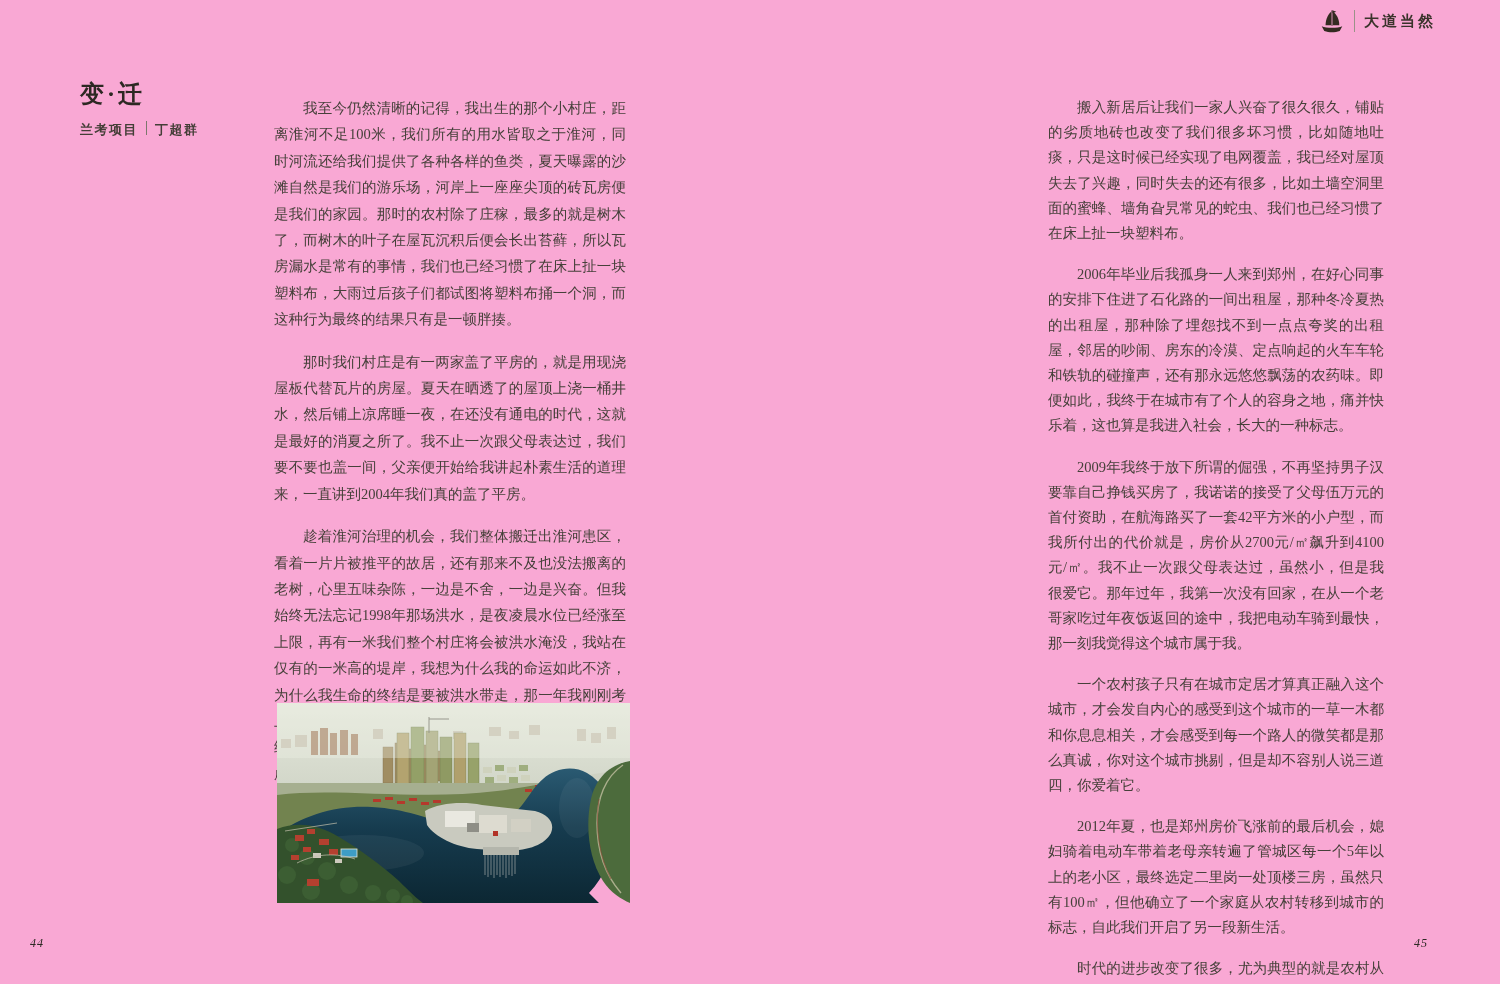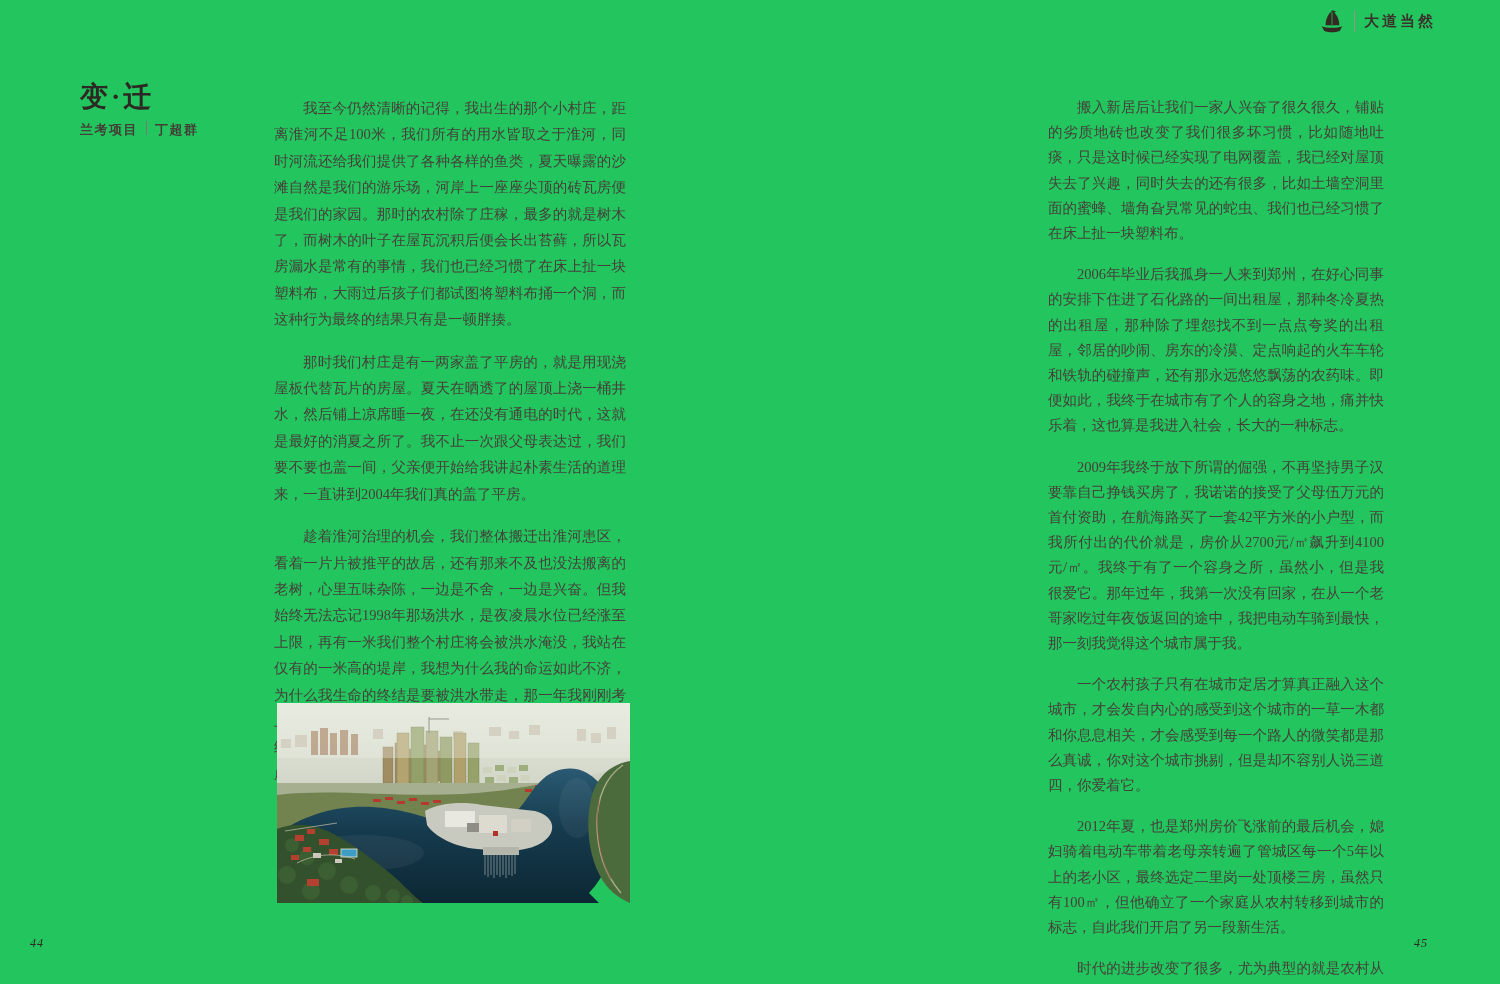--- a/index.html
+++ b/index.html
@@ -1,26 +1,26 @@
 <!DOCTYPE html>
 <html lang="zh"><head>
 <meta charset="utf-8">
 <style>
   html,body{margin:0;padding:0;background:#fbfaf6;}
   .spread{
-    position:relative;width:1500px;height:984px;background:#22c55e;
+    position:relative;width:1500px;height:984px;background:#f9a8d4;
     font-family:"Liberation Serif","DejaVu Serif",serif;color:#46403a;overflow:hidden;
   }
   
   .brand{position:absolute;top:9px;right:64px;display:flex;align-items:center;gap:9px;}
   .brand svg{display:block;}
   .brand-divider{width:1px;height:22px;background:#9a9288;}
   .brand-text{font-size:15px;font-weight:600;letter-spacing:3px;color:#3a332b;white-space:nowrap;}
   
-  .article-title{position:absolute;left:80px;top:78px;font-size:28px;font-weight:bold;letter-spacing:3px;color:#2d2823;}
+  .article-title{position:absolute;left:80px;top:78px;font-size:24px;font-weight:bold;letter-spacing:3px;color:#2d2823;}
   .article-subtitle{position:absolute;left:80px;top:121px;display:flex;align-items:flex-start;gap:8px;
     font-size:13px;font-weight:600;letter-spacing:1.5px;color:#443e37;}
   .subtitle-divider{width:1px;height:14px;background:#7d776d;}
   
   .col{position:absolute;top:79px;}
   .col-left{left:258px;width:384px;}
   .col-right{left:1032px;width:368px;}
   .col p{
     margin:16px;font-size:14.5px;text-align:justify;text-indent:2em;color:#46403a;
     -webkit-text-justify:inter-ideograph;
@@ -209,21 +209,21 @@
       <rect x="64" y="146" width="16" height="8" fill="#3e9dc5" stroke="#e8e6da" stroke-width="0.8"></rect>
       <path d="M8,128 L60,120 M20,160 C 40,150 60,150 78,156" stroke="#c6c2ae" stroke-width="1" fill="none" opacity="0.7"></path>
 
       <rect x="0" y="0" width="353" height="55" fill="#eef0e6" opacity="0.35"></rect>
     </svg>
   </div>
 
   <div class="col col-right">
     <p>搬入新居后让我们一家人兴奋了很久很久，铺贴的劣质地砖也改变了我们很多坏习惯，比如随地吐痰，只是这时候已经实现了电网覆盖，我已经对屋顶失去了兴趣，同时失去的还有很多，比如土墙空洞里面的蜜蜂、墙角旮旯常见的蛇虫、我们也已经习惯了在床上扯一块塑料布。</p>
     <p>2006年毕业后我孤身一人来到郑州，在好心同事的安排下住进了石化路的一间出租屋，那种冬冷夏热的出租屋，那种除了埋怨找不到一点点夸奖的出租屋，邻居的吵闹、房东的冷漠、定点响起的火车车轮和铁轨的碰撞声，还有那永远悠悠飘荡的农药味。即便如此，我终于在城市有了个人的容身之地，痛并快乐着，这也算是我进入社会，长大的一种标志。</p>
-    <p>2009年我终于放下所谓的倔强，不再坚持男子汉要靠自己挣钱买房了，我诺诺的接受了父母伍万元的首付资助，在航海路买了一套42平方米的小户型，而我所付出的代价就是，房价从2700元/㎡飙升到4100元/㎡。我终于有了一个容身之所，虽然小，但是我很爱它。那年过年，我第一次没有回家，在从一个老哥家吃过年夜饭返回的途中，我把电动车骑到最快，那一刻我觉得这个城市属于我。</p>
+    <p>2009年我终于放下所谓的倔强，不再坚持男子汉要靠自己挣钱买房了，我诺诺的接受了父母伍万元的首付资助，在航海路买了一套42平方米的小户型，而我所付出的代价就是，房价从2700元/㎡飙升到4100元/㎡。我不止一次跟父母表达过，虽然小，但是我很爱它。那年过年，我第一次没有回家，在从一个老哥家吃过年夜饭返回的途中，我把电动车骑到最快，那一刻我觉得这个城市属于我。</p>
     <p>一个农村孩子只有在城市定居才算真正融入这个城市，才会发自内心的感受到这个城市的一草一木都和你息息相关，才会感受到每一个路人的微笑都是那么真诚，你对这个城市挑剔，但是却不容别人说三道四，你爱着它。</p>
     <p>2012年夏，也是郑州房价飞涨前的最后机会，媳妇骑着电动车带着老母亲转遍了管城区每一个5年以上的老小区，最终选定二里岗一处顶楼三房，虽然只有100㎡，但他确立了一个家庭从农村转移到城市的标志，自此我们开启了另一段新生活。</p>
     <p>时代的进步改变了很多，尤为典型的就是农村从散居到集聚，从零配套到逐步完善，路网、电网和自来水已经成为标配，文化广场、活动中心、医疗中心等也在近几年布局完善。在社会的变化中，人们也在不停的迁徙，到工作的地方去，到喜欢的城市里，而我来到郑州仅仅是因为郑州是我唯一一个不迷向的城市。</p>
   </div>
 
   <div class="pagenum pagenum-left">44</div>
   <div class="pagenum pagenum-right">45</div>
 
 </div>
 

